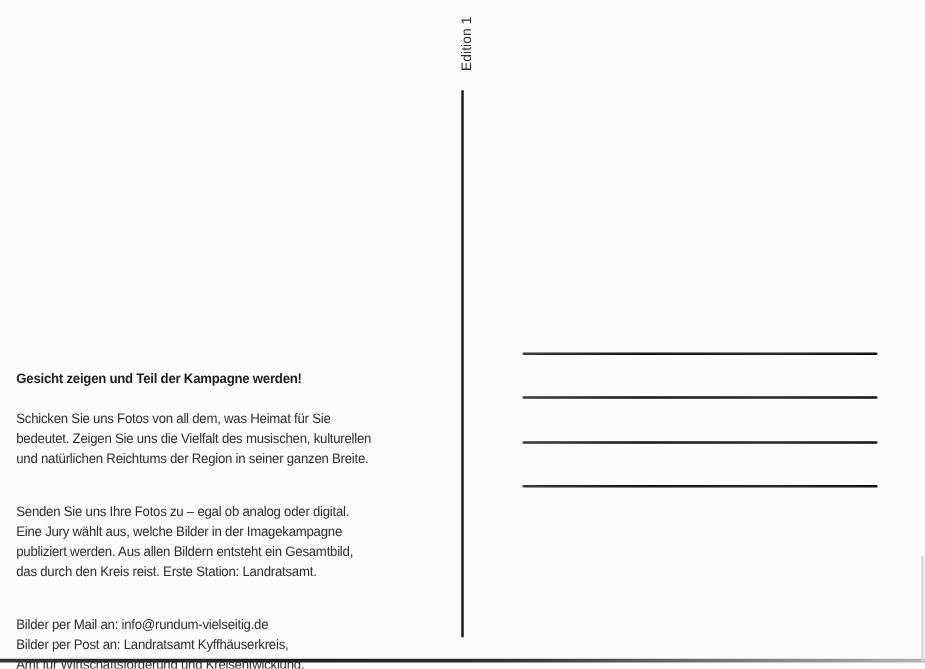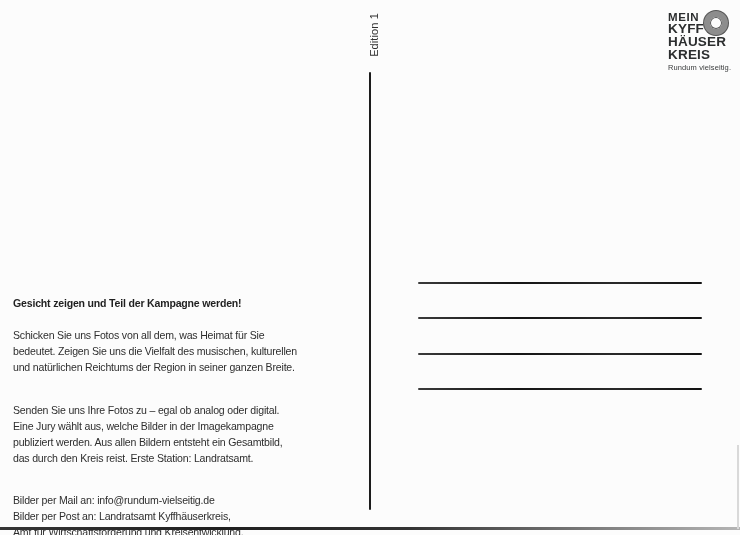--- a/index.html
+++ b/index.html
@@ -163,25 +163,17 @@
     
   </div>
 
   <div class="address-area">
       <div class="address-line" style="top: 0px;"></div>
       <div class="address-line" style="top: 35px;"></div>
       <div class="address-line" style="top: 71px;"></div>
       <div class="address-line" style="top: 106px;"></div>
     </div>
 
-  <div class="logo">
-    <div class="ring"></div>
-    <div class="mein">MEIN</div>
-    <div class="big">KYFF</div>
-    <div class="big">HÄUSER</div>
-    <div class="big">KREIS</div>
-    <div class="tagline">Rundum vielseitig.</div>
-  </div>
 
   <div class="bottom-edge"></div>
   <div class="right-edge"></div>
 
 </div>
 
 </body></html>

